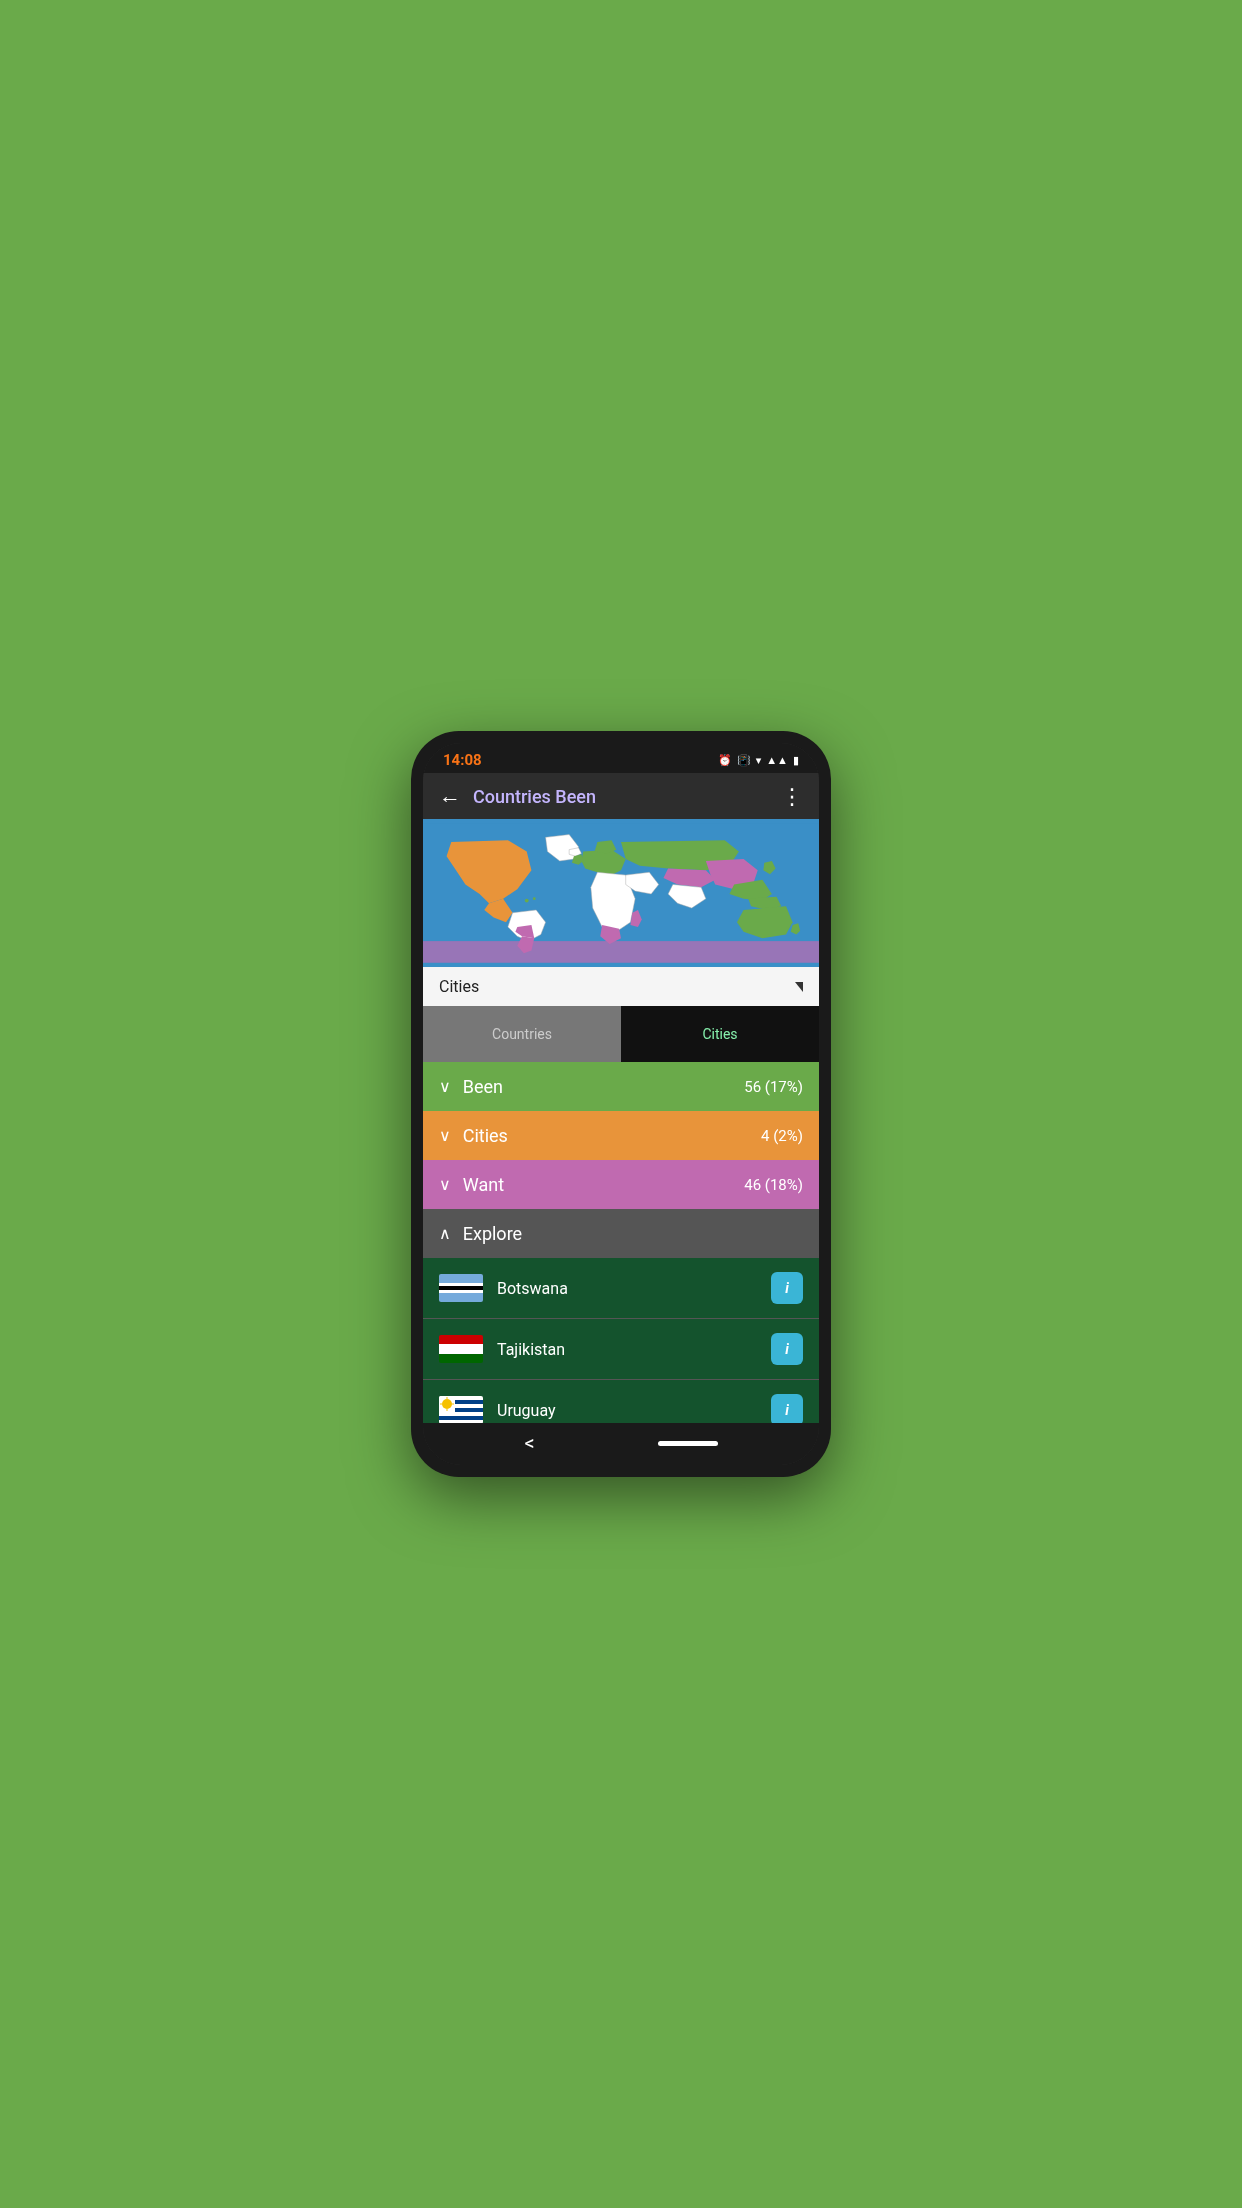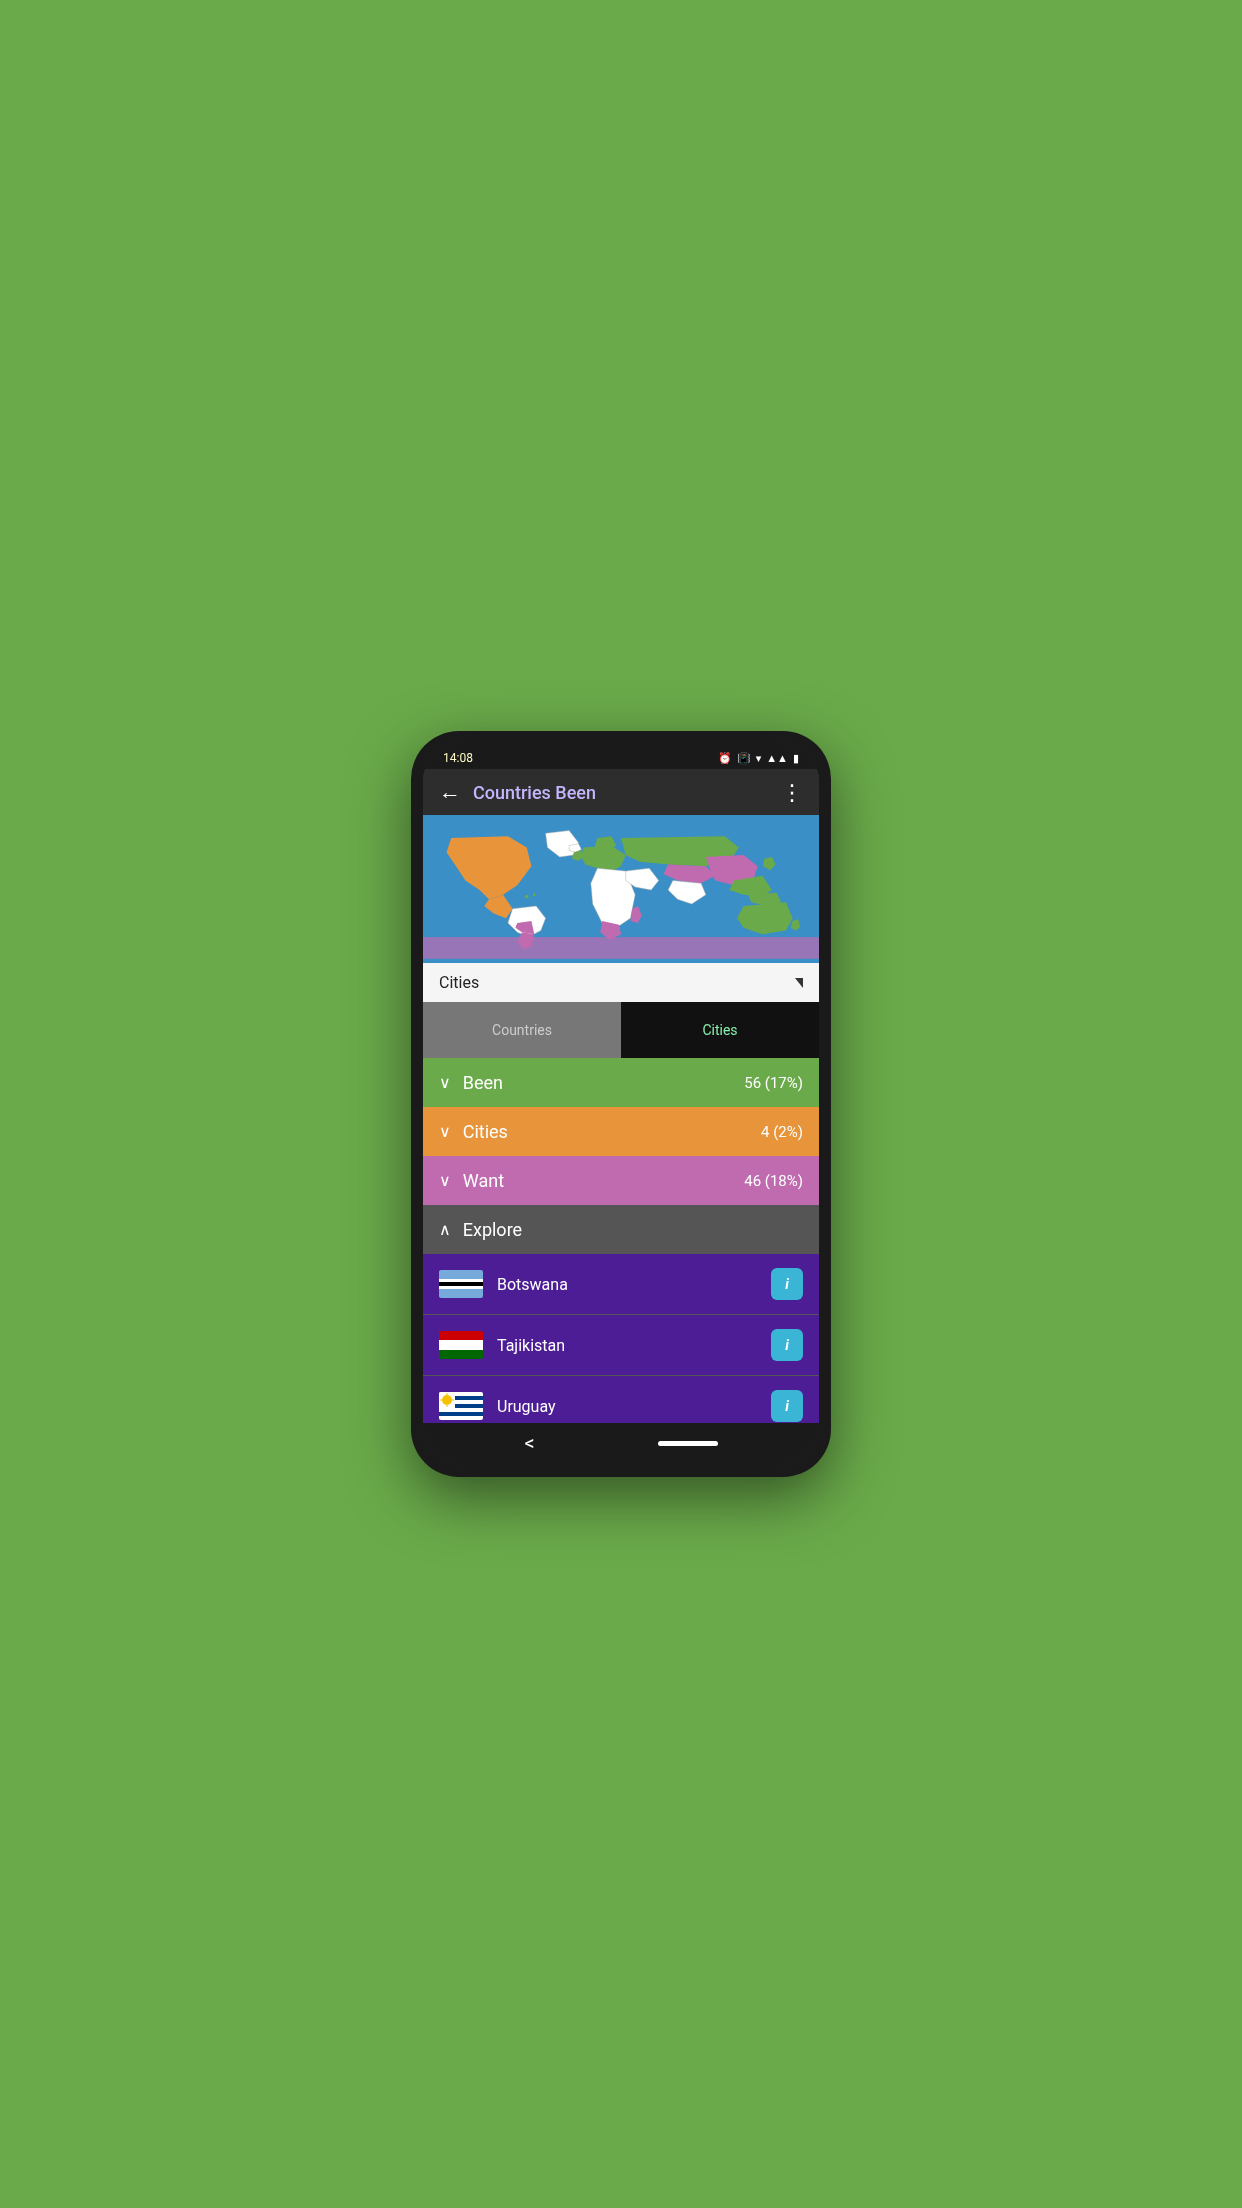--- a/index.html
+++ b/index.html
@@ -33,23 +33,23 @@
     
     .status-bar {
       background: #1a1a1a;
       display: flex;
       justify-content: space-between;
       align-items: center;
       padding: 8px 20px 4px;
       flex-shrink: 0;
     }
     .status-time {
-      color: #fef9c3;
-      font-size: 12px;
-      font-weight: 400;
+      color: #f97316;
+      font-size: 15px;
+      font-weight: 700;
     }
     .status-icons {
       display: flex;
       align-items: center;
       gap: 5px;
     }
     .status-icons span {
       color: white;
       font-size: 11px;
     }
@@ -165,21 +165,21 @@
     }
     .section-been { background: #6aaa4a; }
     .section-lived { background: #e8943a; }
     .section-want { background: #c06ab0; }
     .section-explore { background: #555; }
     
     .country-item {
       display: flex;
       align-items: center;
       padding: 14px 16px;
-      background: #4c1d95;
+      background: #14532d;
       border-bottom: 1px solid #555;
       cursor: pointer;
     }
     .country-flag {
       width: 44px;
       height: 28px;
       margin-right: 14px;
       border-radius: 2px;
       overflow: hidden;
       flex-shrink: 0;

